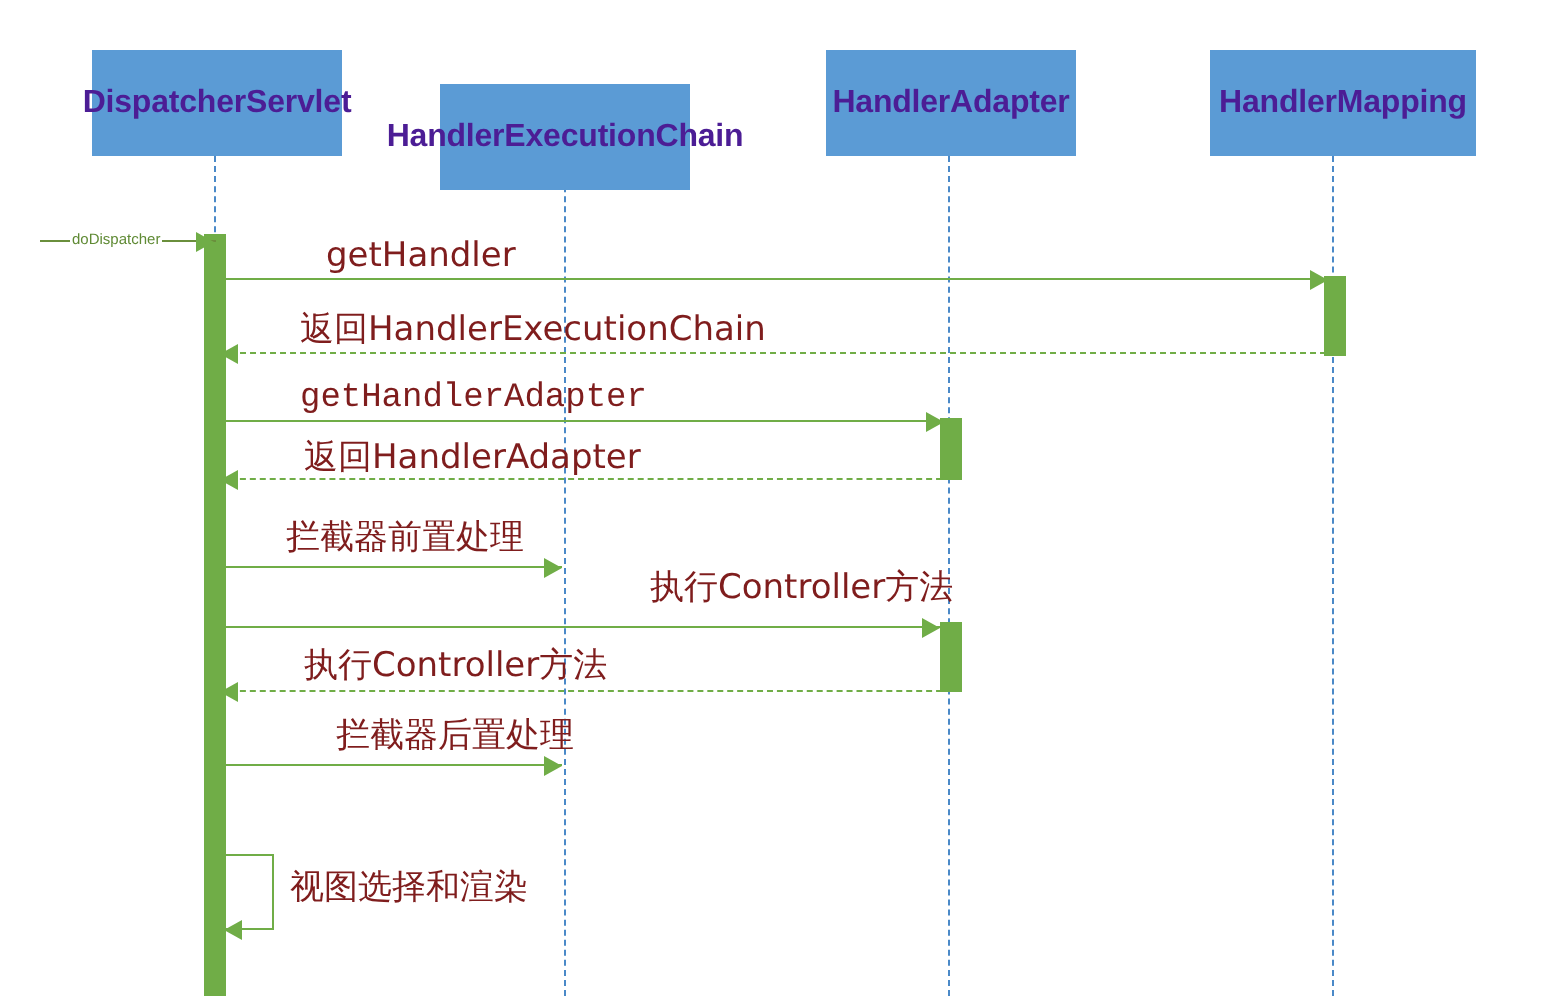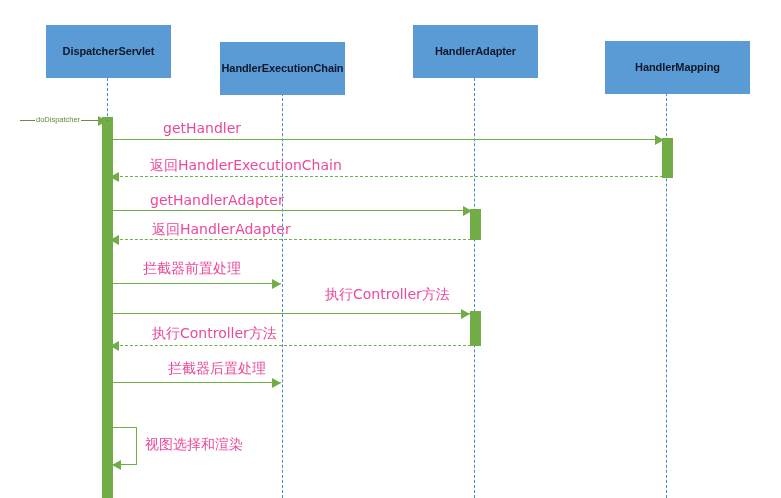--- a/index.html
+++ b/index.html
@@ -14,22 +14,22 @@
     position: relative;
     width: 781px;
     height: 498px;
     background: #ffffff;
     overflow: hidden;
   }
   
   .participant {
     position: absolute;
     background: #5b9bd5;
-    color: #0f172a;
-    font-size: 11px;
+    color: #4c1d95;
+    font-size: 16px;
     font-weight: bold;
     line-height: 15px;
     text-align: center;
     display: flex;
     align-items: center;
     justify-content: center;
     box-sizing: border-box;
     padding: 13px 4px;
     letter-spacing: -0.1px;
   }
@@ -61,22 +61,22 @@
     border-bottom: 5px solid transparent;
   }
   .arrow-head.right {
     border-left: 9px solid #70ad47;
   }
   .arrow-head.left {
     border-right: 9px solid #70ad47;
   }
   .msg-label {
     position: absolute;
-    color: #ec4899;
-    font-size: 14px;
+    color: #7f1d1d;
+    font-size: 17px;
     line-height: 14px;
     white-space: nowrap;
   }
   .msg-label.cn {
     font-family: "DejaVu Sans", "Liberation Sans", sans-serif;
   }
   
   .entry-line {
     position: absolute;
     height: 0;
@@ -126,46 +126,46 @@
     </div>
   <div id="messages-layer">
       <div class="msg-line" style="left: 108px; top: 139px; width: 556px;"></div>
       <div class="arrow-head right" style="top: 134.5px; left: 655px;"></div>
       <div class="msg-label cn" style="left: 163px; top: 121px;">getHandler</div>
       <div class="msg-line dashed" style="left: 110px; top: 176px; width: 558px;"></div>
       <div class="arrow-head left" style="top: 171.5px; left: 110px;"></div>
       <div class="msg-label cn" style="left: 150px; top: 158px;">返回HandlerExecutionChain</div>
       <div class="msg-line" style="left: 108px; top: 210px; width: 364px;"></div>
       <div class="arrow-head right" style="top: 205.5px; left: 463px;"></div>
-      <div class="msg-label cn" style="left: 150px; top: 193px;">getHandlerAdapter</div>
+      <div class="msg-label cn" style="left: 150px; top: 193px; font-family: Liberation Mono, monospace;">getHandlerAdapter</div>
       <div class="msg-line dashed" style="left: 110px; top: 239px; width: 366px;"></div>
       <div class="arrow-head left" style="top: 234.5px; left: 110px;"></div>
       <div class="msg-label cn" style="left: 152px; top: 222px;">返回HandlerAdapter</div>
       <div class="msg-line" style="left: 108px; top: 283px; width: 173px;"></div>
       <div class="arrow-head right" style="top: 278.5px; left: 272px;"></div>
-      <div class="msg-label cn" style="left: 143px; top: 262px; font-family: Liberation Mono, monospace;">拦截器前置处理</div>
+      <div class="msg-label cn" style="left: 143px; top: 262px;">拦截器前置处理</div>
       <div class="msg-line" style="left: 108px; top: 313px; width: 362px;"></div>
       <div class="arrow-head right" style="top: 308.5px; left: 461px;"></div>
       <div class="msg-label cn" style="left: 325px; top: 287px; text-align: right;">执行Controller方法</div>
       <div class="msg-line dashed" style="left: 110px; top: 345px; width: 366px;"></div>
       <div class="arrow-head left" style="top: 340.5px; left: 110px;"></div>
       <div class="msg-label cn" style="left: 152px; top: 326px;">执行Controller方法</div>
       <div class="msg-line" style="left: 108px; top: 382px; width: 173px;"></div>
       <div class="arrow-head right" style="top: 377.5px; left: 272px;"></div>
       <div class="msg-label cn" style="left: 143px; top: 361px; margin-left: 25px;">拦截器后置处理</div>
     </div>
   <div id="selfcall-layer">
       <div class="selfcall" style="left: 112px; top: 427px; width: 25px; height: 38px;"></div>
       <div class="arrow-head left" style="left: 112px; top: 459.5px;"></div>
       <div class="msg-label cn" style="left: 145px; top: 437px;">视图选择和渲染</div>
     </div>
   <div id="participants-layer">
       <div class="participant" style="left: 46px; top: 25px; width: 125px; height: 53px;">DispatcherServlet</div>
       <div class="participant" style="left: 220px; top: 42px; width: 125px; height: 53px;">HandlerExecutionChain</div>
       <div class="participant" style="left: 413px; top: 25px; width: 125px; height: 53px;">HandlerAdapter</div>
-      <div class="participant" style="left: 605px; top: 25px; width: 145px; height: 53px; margin-top: 16px;">HandlerMapping</div>
+      <div class="participant" style="left: 605px; top: 25px; width: 133px; height: 53px;">HandlerMapping</div>
     </div>
   <div id="entry-layer">
       <div class="entry-line" style="left: 20px; top: 120px; width: 88px;"></div>
       <div class="entry-arrow" style="left: 98px; top: 115.5px;"></div>
       <div class="entry-label" style="left: 35px; top: 115px; background: rgb(255, 255, 255); padding: 0px 1px;">doDispatcher</div>
     </div>
 </div>
 
 </body></html>

